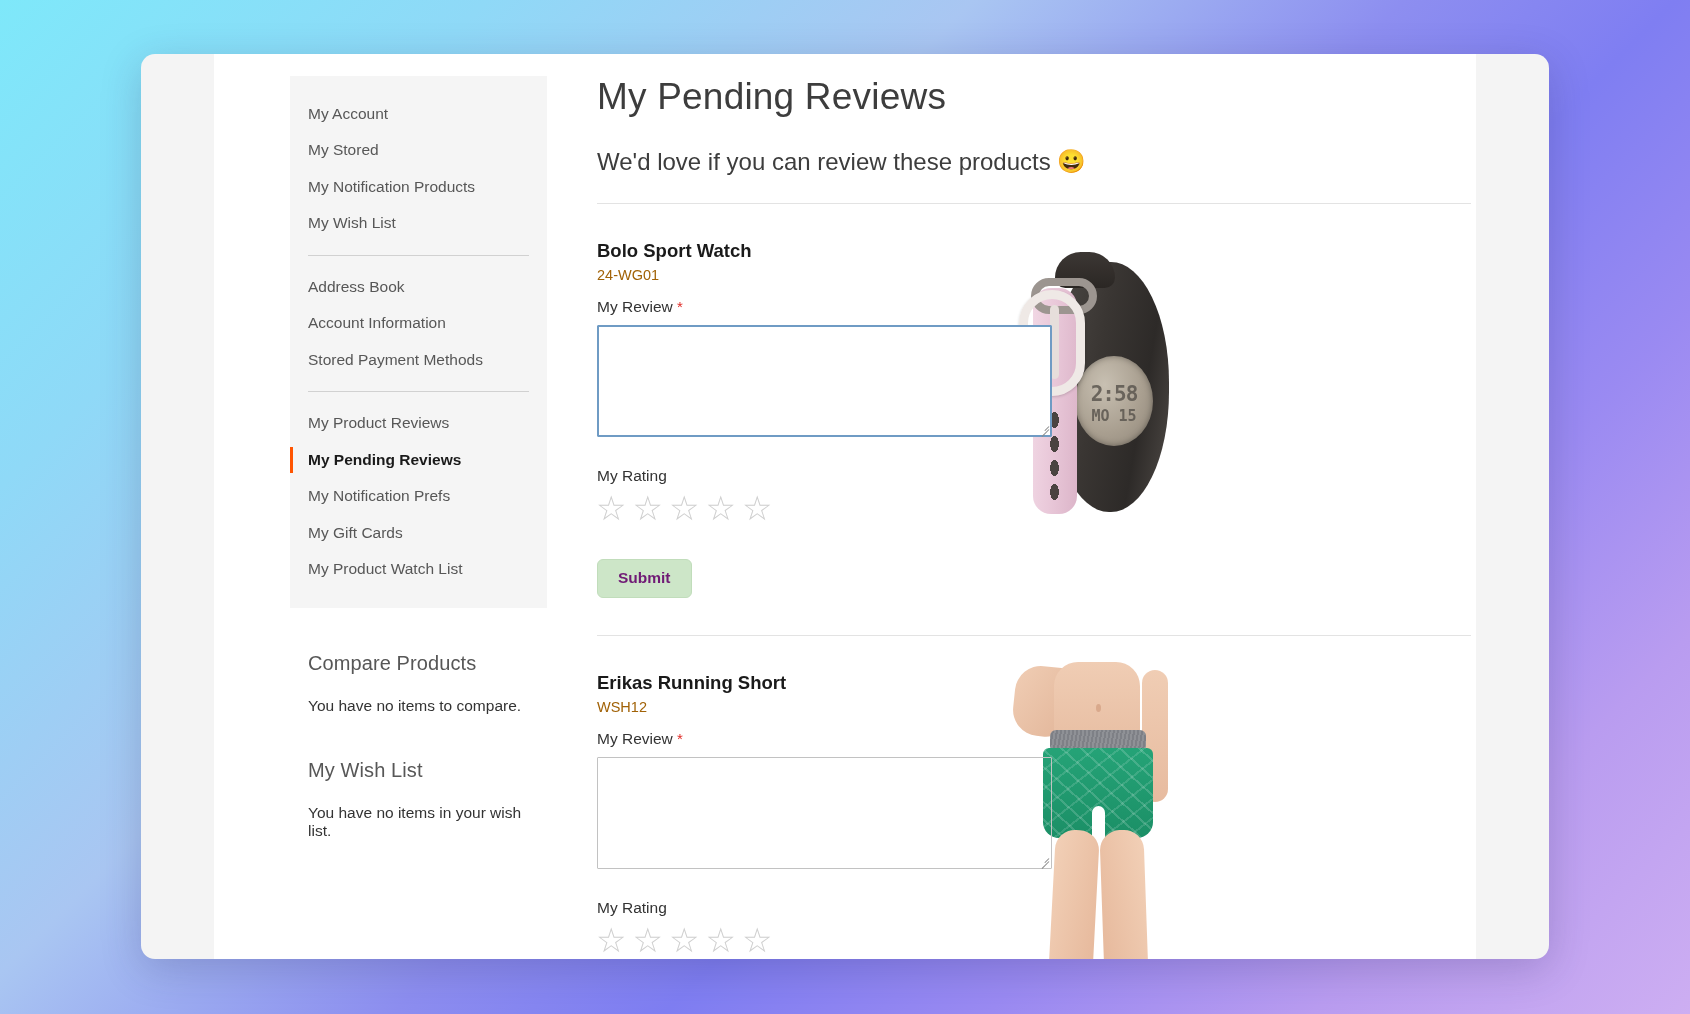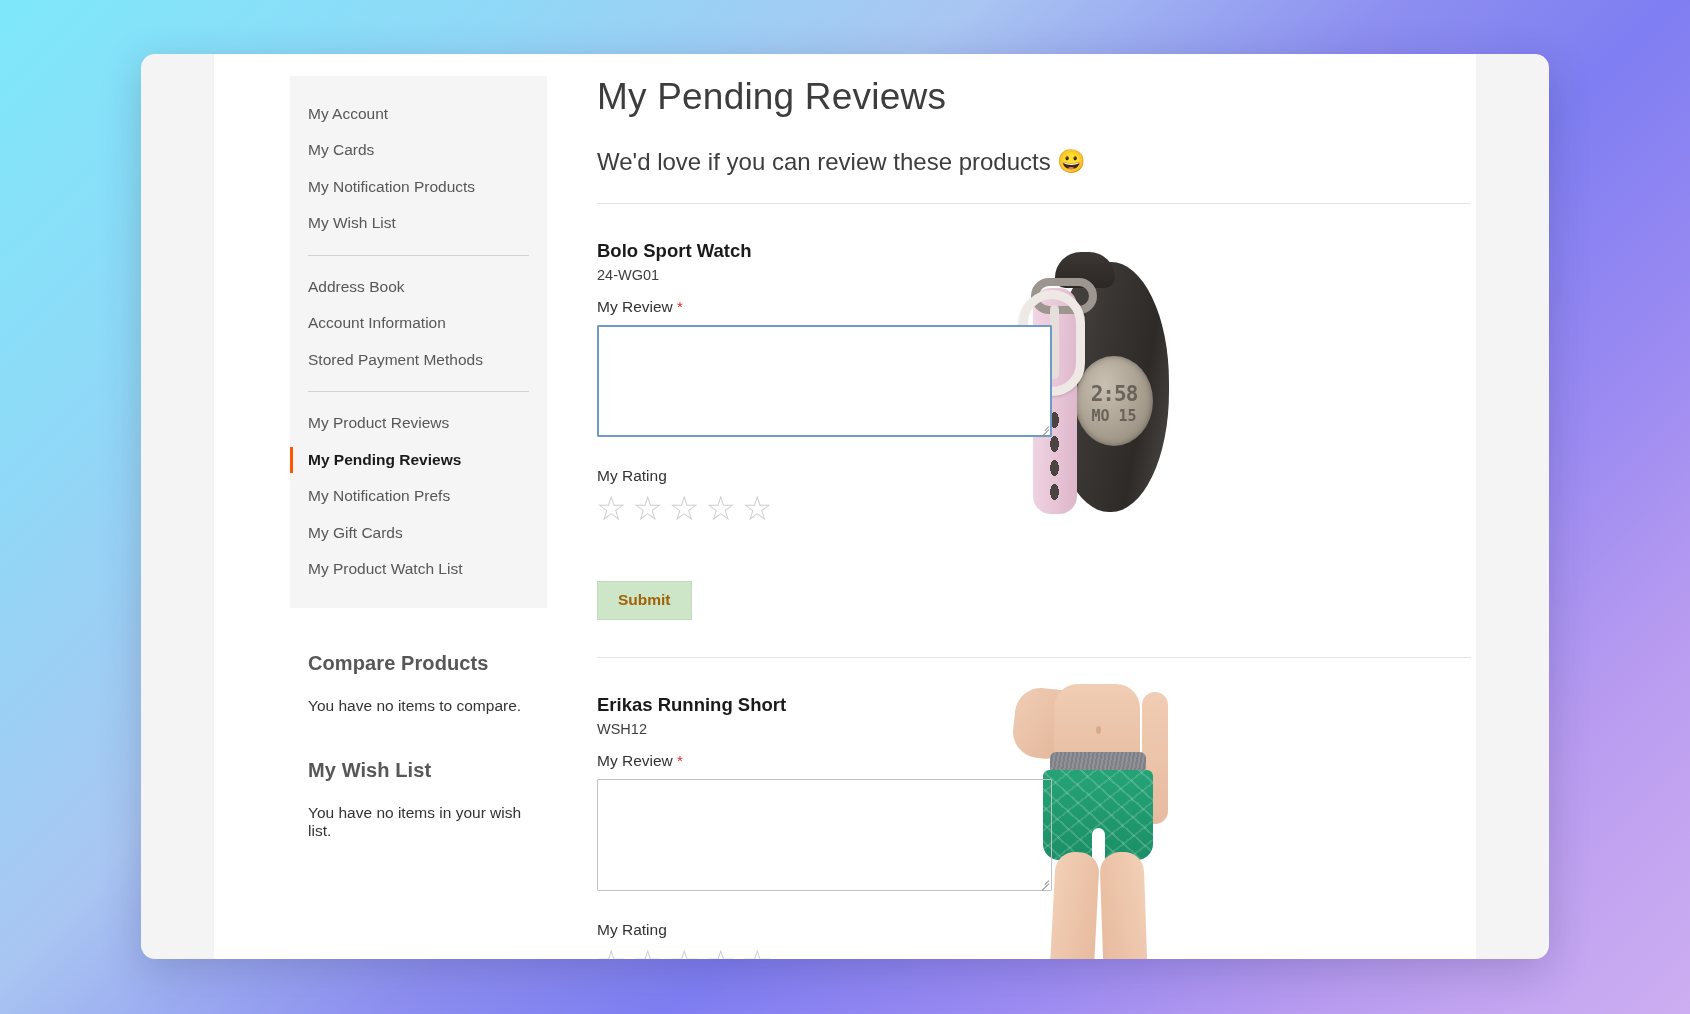--- a/index.html
+++ b/index.html
@@ -97,21 +97,21 @@
     top: 5px;
     bottom: 5px;
     width: 3px;
     background: #ff5501;
   }
 
   
   .side-block { margin-top: 44px; padding: 0 18px; }
   .side-block-title {
     font-size: 20px;
-    font-weight: 700;
+    font-weight: 400;
     color: #575757;
     margin-bottom: 22px;
     letter-spacing: .1px;
   }
   .side-block-empty {
     font-size: 15.5px;
     color: #333;
   }
 
   
@@ -155,21 +155,21 @@
 
   .product-name {
     font-size: 18.5px;
     font-weight: bold;
     color: #1a1a1a;
     line-height: 1.2;
     margin-bottom: 5px;
   }
   .product-sku {
     font-size: 14.5px;
-    color: #404040;
+    color: #a16207;
     margin-bottom: 15px;
   }
 
   .field-label {
     font-size: 15.5px;
     color: #333;
     margin-bottom: 9px;
   }
   .req { color: #e02b27; font-size: 15px; }
 
@@ -222,29 +222,29 @@
     display: flex;
     gap: 6px;
     font-size: 34px;
     line-height: 1;
     color: #cfcfcf;
     margin-left: -1px;
   }
   .star { cursor: pointer; user-select: none; }
 
   .submit-btn {
-    margin-top: 56px;
+    margin-top: 34px;
     background: #cde6c8;
     border: 1px solid #c1ddbb;
-    color: #a16207;
+    color: #701a75;
     font-family: "Liberation Sans", sans-serif;
     font-size: 15.5px;
     font-weight: bold;
     padding: 9px 20px 10px 20px;
-    border-radius: 0;
+    border-radius: 6px;
     cursor: pointer;
   }
 
   .item-sep {
     height: 1px;
     background: #e3e3e3;
     width: 874px;
     margin: 37px 0 36px 0;
   }
 
@@ -406,21 +406,21 @@
 <div class="window">
   <div class="page">
     <div class="page-inner">
 
       <aside class="sidebar">
 
         <nav class="account-nav">
 
           <div class="nav-group">
             <div class="nav-item">My Account</div>
-            <div class="nav-item">My Cards</div>
+            <div class="nav-item">My Stored</div>
             <div class="nav-item">My Notification Products</div>
             <div class="nav-item">My Wish List</div>
           </div>
 
           <div class="nav-divider"></div>
 
           <div class="nav-group">
             <div class="nav-item">Address Book</div>
             <div class="nav-item">Account Information</div>
             <div class="nav-item">Stored Payment Methods</div>

